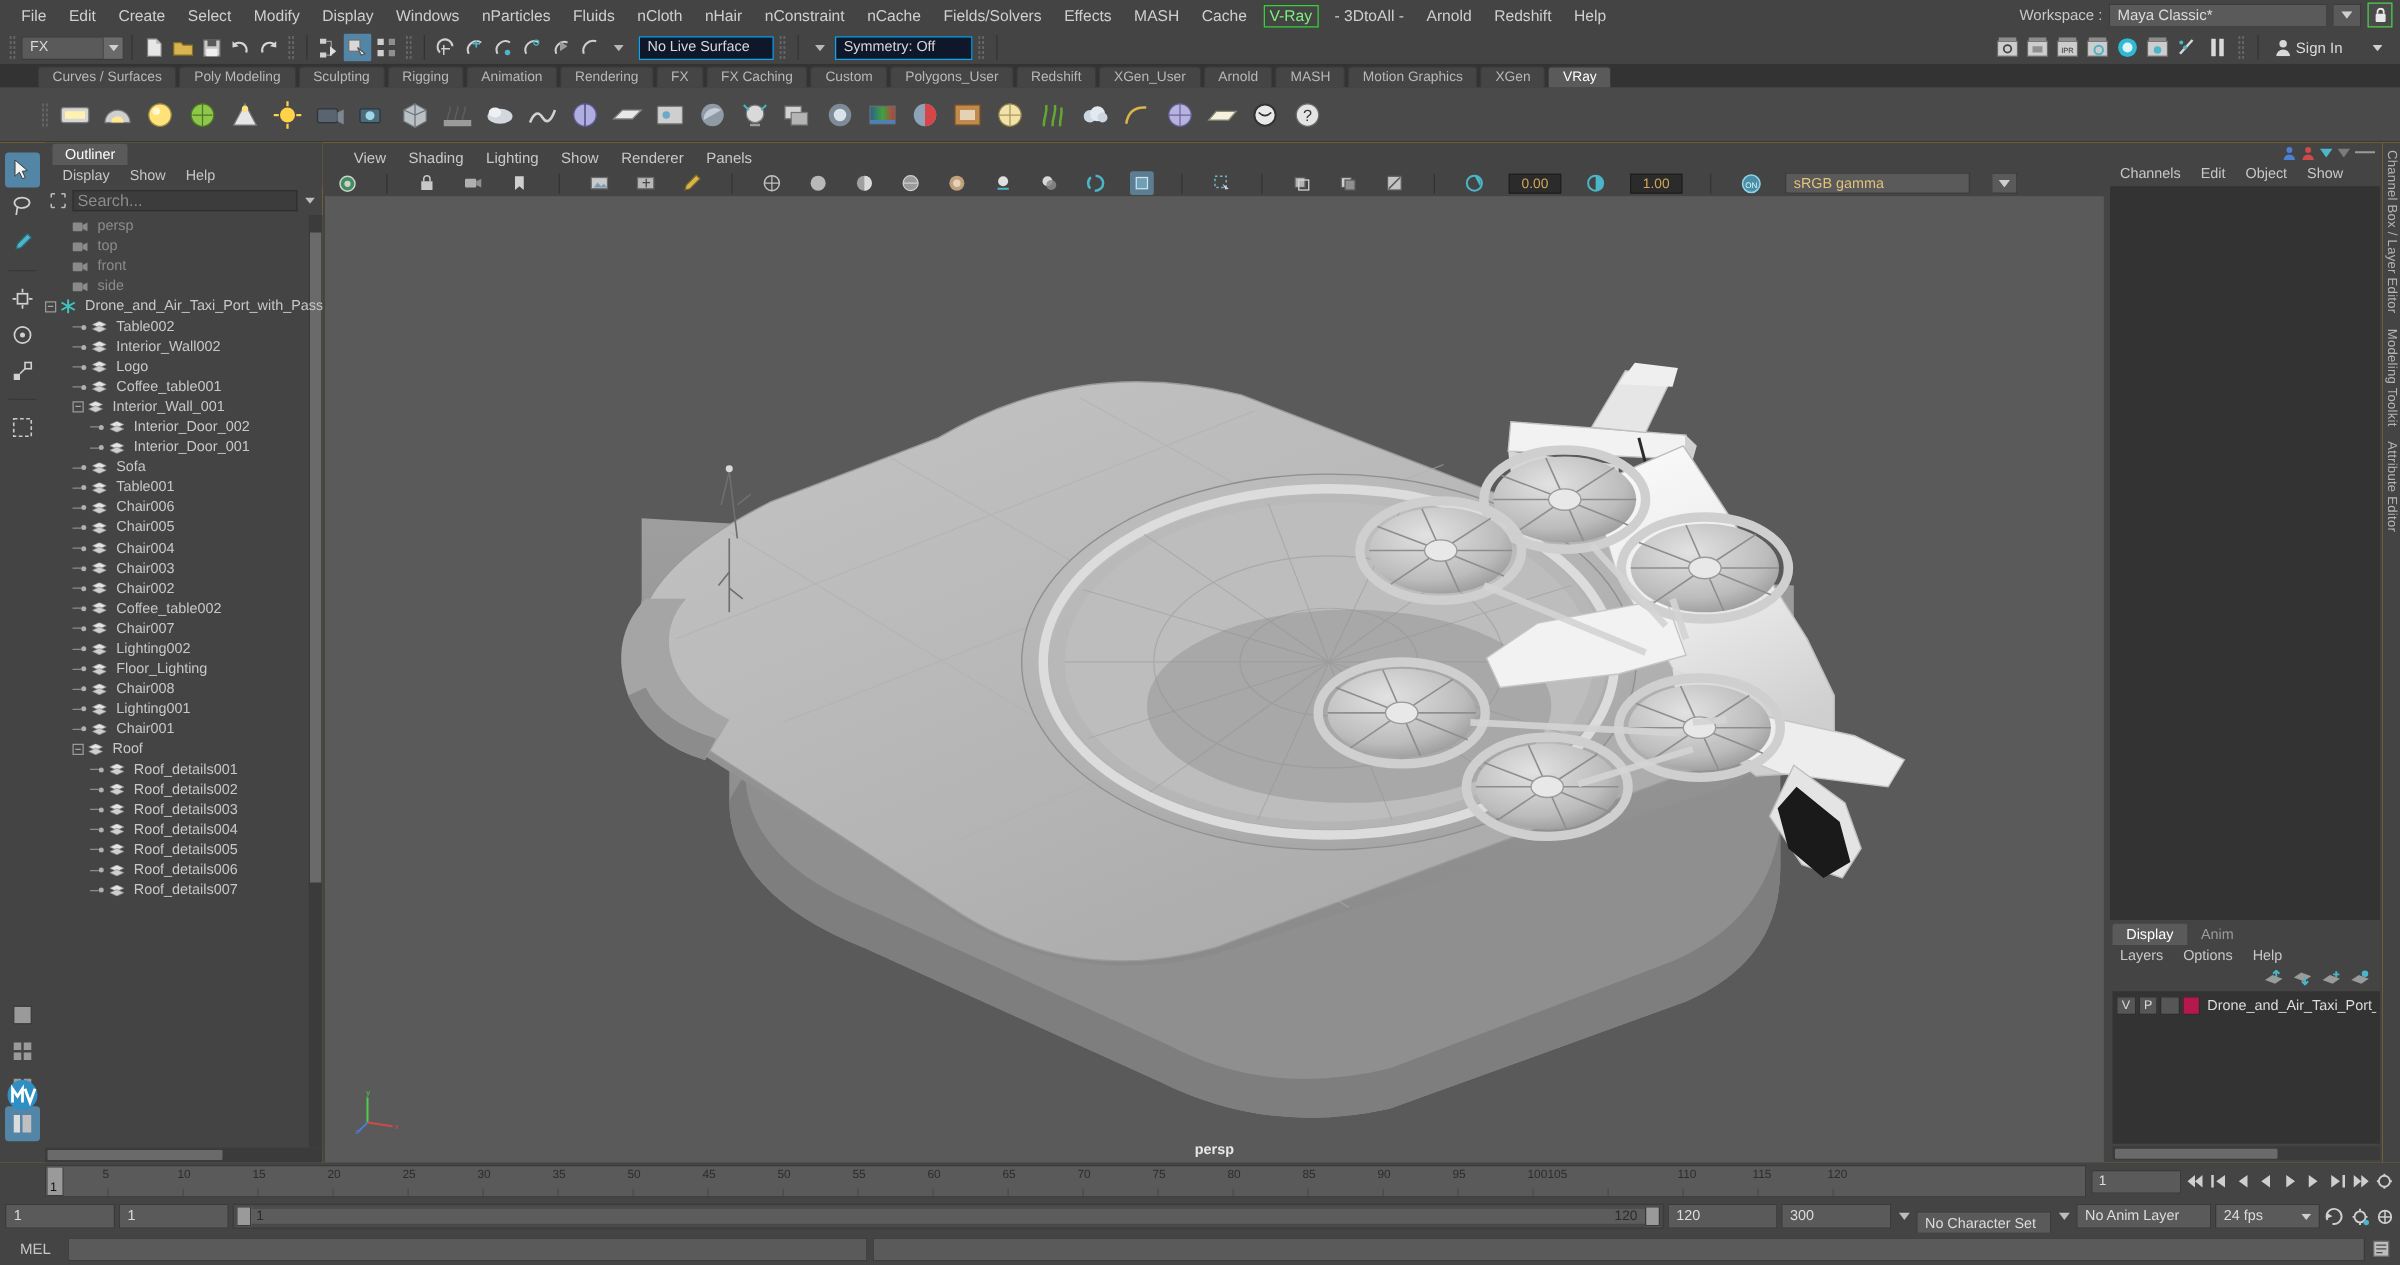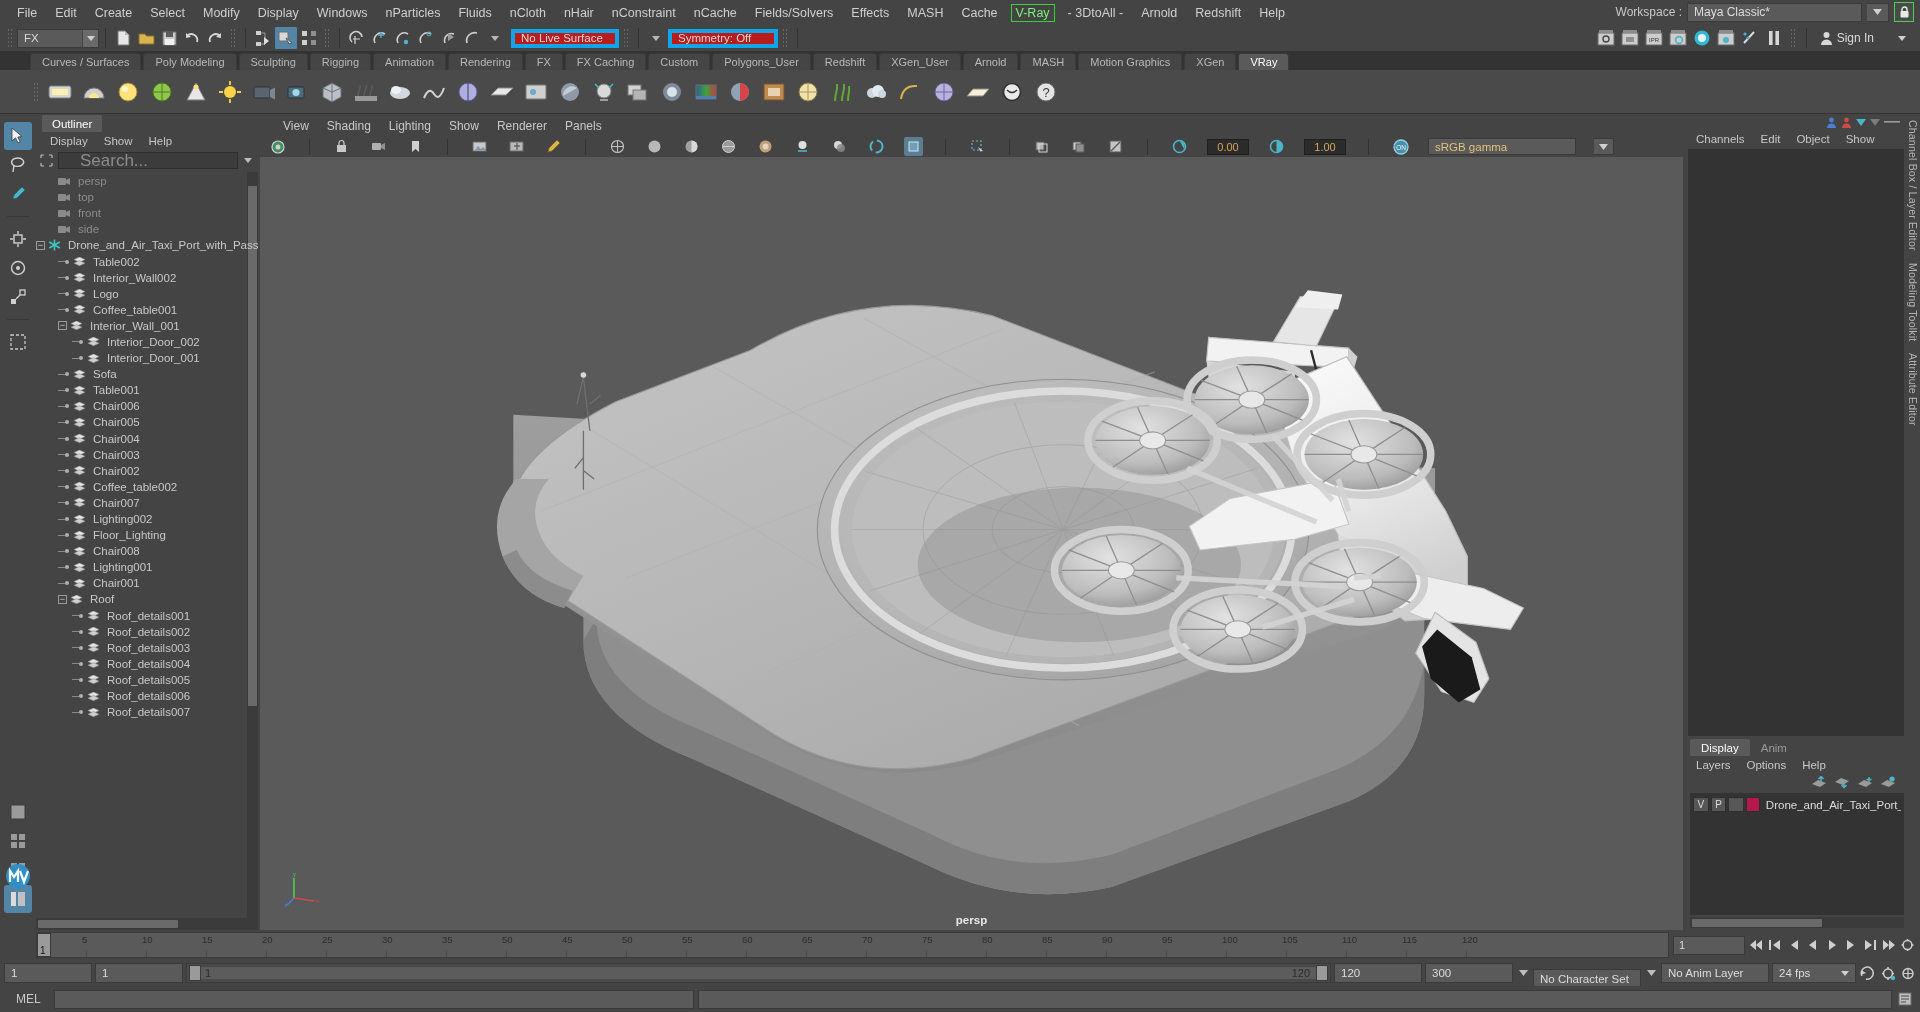--- a/index.html
+++ b/index.html
@@ -29,21 +29,21 @@
   .statusline { height:26px; background:#444444; display:flex; align-items:center; gap:1px; padding-left:4px; flex:0 0 26px; position:relative;}
   .sl-combo { width:82px;height:19px;background:#5a5a5a;border:1px solid #3a3a3a;display:flex;align-items:center;
      padding-left:6px;color:#d8d8d8;font-size:11.5px;}
   .sl-combo .ar{margin-left:auto;width:16px;height:17px;background:#6a6a6a;display:flex;align-items:center;justify-content:center;border-left:1px solid #444;}
   .sep { width:1px;height:20px;background:#333; margin:0 5px; }
   .grip { width:6px;height:20px;margin:0 3px;
      background-image:radial-gradient(#666 0.8px, transparent 0.9px);
      background-size:3px 4px;}
   .ibtn { width:22px;height:22px;display:flex;align-items:center;justify-content:center;border-radius:1px;}
   .ibtn.on { background:#5285a6; }
-  .txtfield { height:19px;background:#b91c1c;border:4px solid #0ea5e9;display:flex;align-items:center;padding:0 6px;color:#d8d8d8;font-size:11.5px;}
+  .txtfield { height:19px;background:#0f172a;border:1px solid #0ea5e9;display:flex;align-items:center;padding:0 6px;color:#d8d8d8;font-size:11.5px;}
   .signin { display:flex;align-items:center;gap:4px;height:20px;padding:0 6px;color:#dadada;font-size:12px;}
 
   
   .shelftabs { height:19px; background:#333333; display:flex; align-items:flex-end; padding-left:30px; flex:0 0 19px;}
   .shtab { height:17px; padding:0 11px; background:#454545; color:#b8b8b8; font-size:11px;
       display:flex;align-items:center; margin-right:2px; border-top-left-radius:3px;border-top-right-radius:3px;
       border:1px solid #3a3a3a; border-bottom:none;}
   .shtab.sel { background:#5a5a5a; color:#ffffff; }
 
   
@@ -63,21 +63,21 @@
   
   .outliner { width:222px; background:#444444; display:flex; flex-direction:column; flex:0 0 222px;}
   .ol-tabrow{height:18px;display:flex;align-items:flex-end;padding-left:6px;background:#444;}
   .ol-tab{height:17px;padding:0 10px;background:#5a5a5a;color:#fff;font-size:11.5px;display:flex;align-items:center;
      border-top-left-radius:2px;border-top-right-radius:2px;}
   .ol-menu{height:17px;display:flex;align-items:center;gap:0px;padding-left:6px;background:#444;}
   .ol-menu span{padding:1px 8px;font-size:11.5px;color:#c6c6c6;}
   .ol-search{height:19px;margin:2px 3px 2px 2px;display:flex;align-items:center;gap:3px;}
   .ol-search .sicon{width:17px;height:17px;display:flex;align-items:center;justify-content:center;}
   .ol-search .sbox{flex:1;height:17px;background:#3c3c3c;border:1px solid #2e2e2e;display:flex;align-items:center;
-      padding-left:21px;color:#8c8c8c;font-size:17px;}
+      padding-left:3px;color:#8c8c8c;font-size:13px;}
   .ol-search .sar{width:14px;height:17px;display:flex;align-items:center;justify-content:center;}
   .ol-tree{flex:1;overflow:hidden;position:relative;background:#444444;padding-top:1px;}
   .row{height:16.1px;display:flex;align-items:center;font-size:11.5px;white-space:nowrap;position:relative;}
   .row .ind{display:inline-block;}
   .row .exp{width:9px;height:9px;border:1px solid #9a9a9a;background:#444;display:inline-flex;align-items:center;
      justify-content:center;font-size:9px;line-height:7px;color:#cfcfcf;margin-right:3px;flex:0 0 9px;}
   .row .dot{width:4px;height:4px;border-radius:50%;background:#b0b0b0;margin-right:4px;flex:0 0 4px;}
   .row .dash{width:7px;height:1px;background:#8a8a8a;flex:0 0 7px;}
   .row .nm{margin-left:3px;}
   .row .cam-ico{margin-right:4px;display:flex;align-items:center;}
@@ -1655,21 +1655,21 @@
         <div class="tl-tick" style="left: 945px;">80</div>
         <div class="tl-tickline" style="left: 949px;"></div>
         <div class="tl-tick" style="left: 1005px;">85</div>
         <div class="tl-tickline" style="left: 1009px;"></div>
         <div class="tl-tick" style="left: 1065px;">90</div>
         <div class="tl-tickline" style="left: 1069px;"></div>
         <div class="tl-tick" style="left: 1125px;">95</div>
         <div class="tl-tickline" style="left: 1129px;"></div>
         <div class="tl-tick" style="left: 1185px;">100</div>
         <div class="tl-tickline" style="left: 1189px;"></div>
-        <div class="tl-tick" style="left: 1245px; text-align: right;">105</div>
+        <div class="tl-tick" style="left: 1201px; text-align: right;">105</div>
         <div class="tl-tickline" style="left: 1249px;"></div>
         <div class="tl-tick" style="left: 1305px;">110</div>
         <div class="tl-tickline" style="left: 1309px;"></div>
         <div class="tl-tick" style="left: 1365px;">115</div>
         <div class="tl-tickline" style="left: 1369px;"></div>
         <div class="tl-tick" style="left: 1425px;">120</div>
         <div class="tl-tickline" style="left: 1429px;"></div>
       </div>
     <div class="tl-right">
       <div class="tl-field">1</div>

